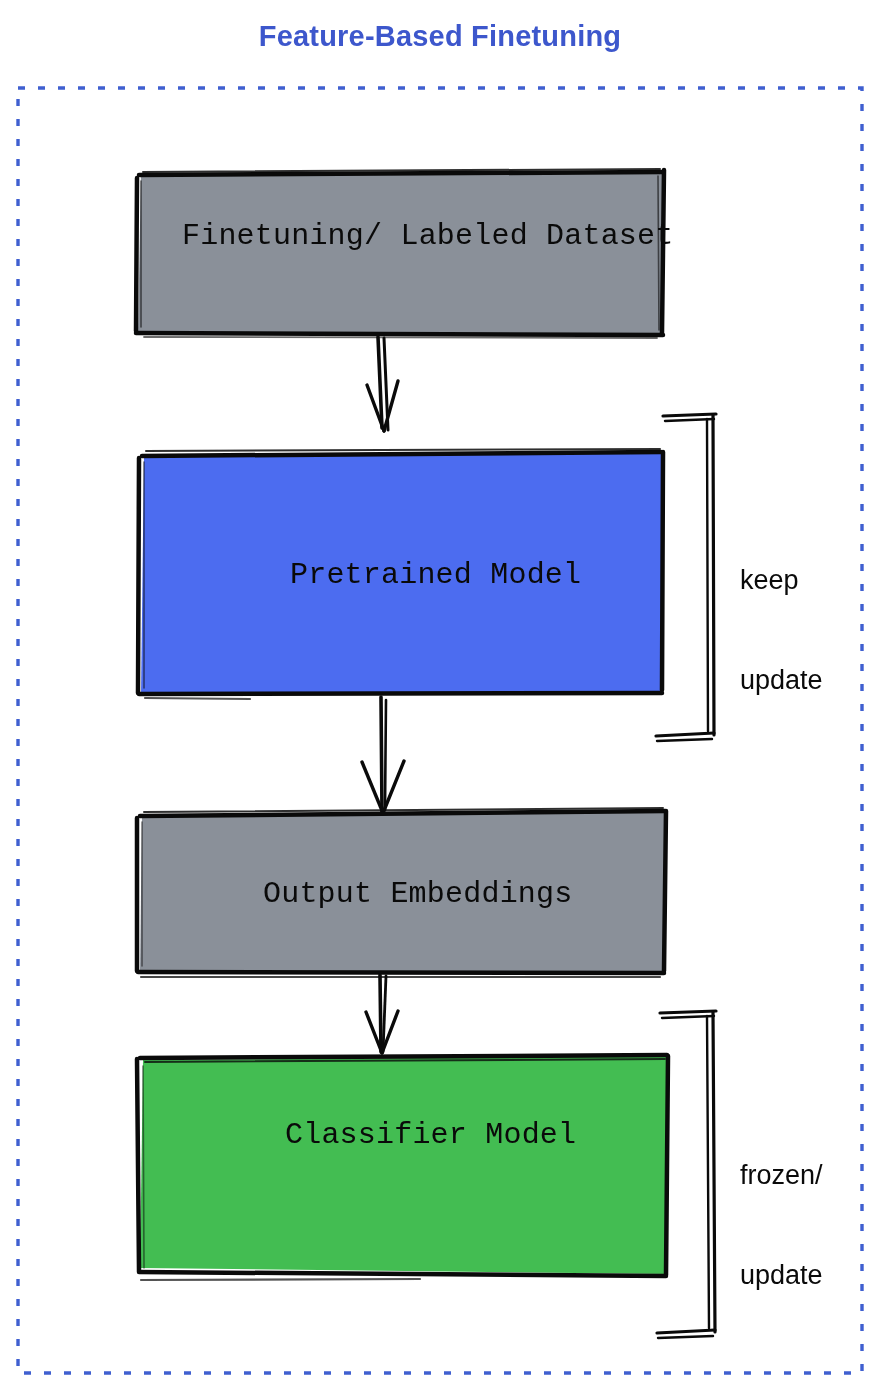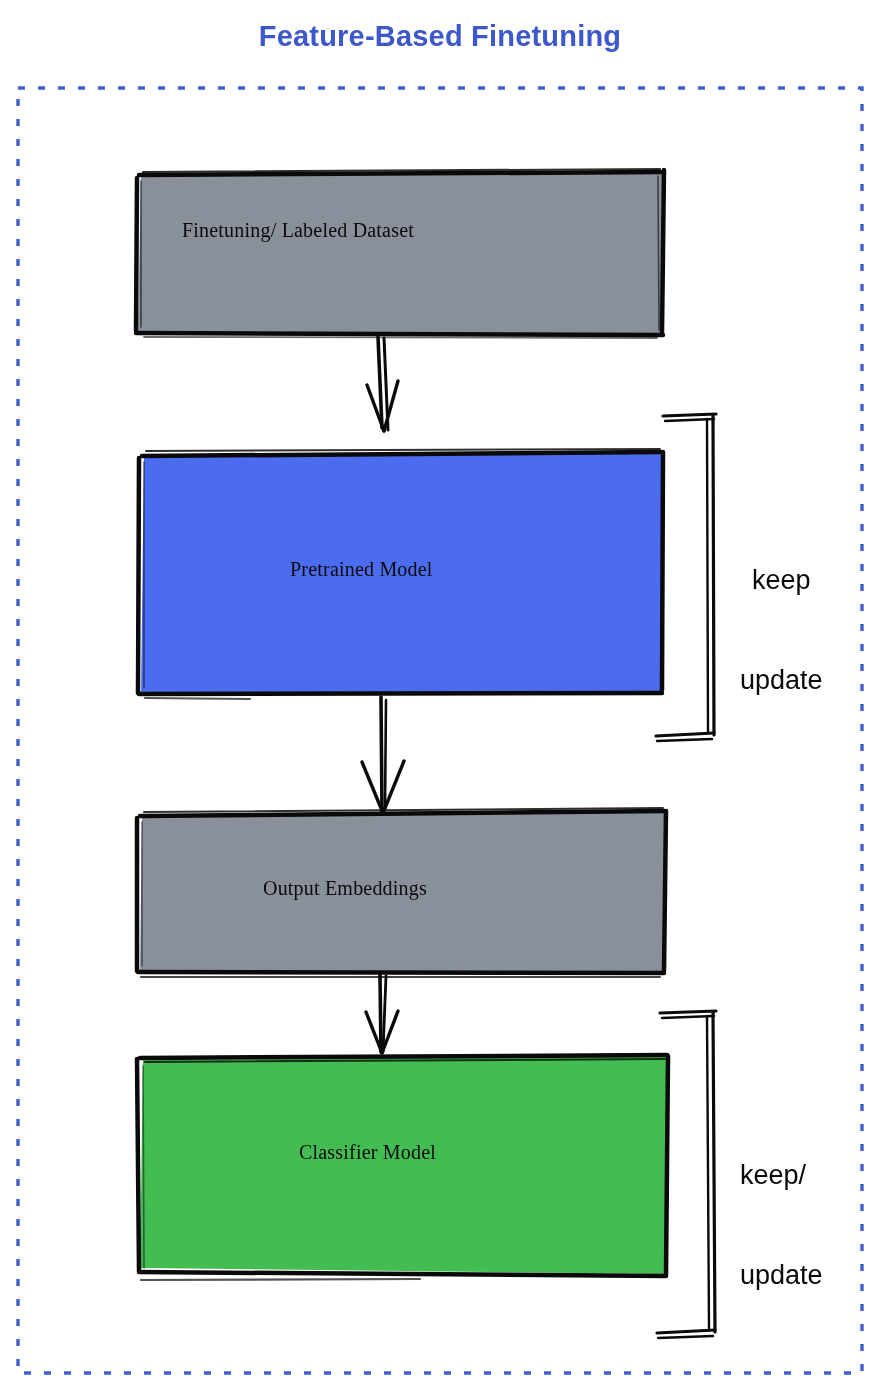--- a/index.html
+++ b/index.html
@@ -34,38 +34,38 @@
     text-align: center;
     font-size: 29px;
     font-weight: 600;
     letter-spacing: 0.2px;
     color: #3d57cc;
     font-family: "Liberation Sans", sans-serif;
   }
   .node-label {
     position: absolute;
     color: #0a0a0a;
-    font-size: 20px;
-    font-family: Liberation Serif, serif;
+    font-size: 30px;
+    font-family: Liberation Mono, monospace;
     white-space: nowrap;
     letter-spacing: 0.2px;
   }
   .bracket-label {
     position: absolute;
     color: #0a0a0a;
     font-size: 27px;
     line-height: 1.24;
     font-family: "Liberation Sans", sans-serif;
     white-space: pre;
   }
   #label-dataset   { left: 182px; top: 219px; }
   #label-pretrained{ left: 290px; top: 558px; }
   #label-output    { left: 263px; top: 877px; }
-  #label-classifier{ left: 285px; top: 1141px; margin-left: 14px; }
-  #label-keep      { left: 740px; top: 497px; text-align: center; }
+  #label-classifier{ left: 285px; top: 1118px; }
+  #label-keep      { left: 740px; top: 497px; }
   #label-train     { left: 740px; top: 1092px; }
 </style>
 </head>
 <body>
 
 <div id="canvas">
 
   <div class="diagram-title">Feature-Based Finetuning</div>
 
   <svg id="sketch" viewBox="0 0 880 1393" xmlns="http://www.w3.org/2000/svg">
@@ -164,17 +164,17 @@
   <div class="node-label" id="label-pretrained">Pretrained Model</div>
 
   <div class="node-label" id="label-classifier">Classifier Model</div>
 
   <div class="bracket-label" id="label-keep">
     <div>keep</div>
     <div>update</div>
   </div>
 
   <div class="bracket-label" id="label-train">
-    <div>keep/</div>
+    <div>frozen/</div>
     <div>update</div>
   </div>
 
 </div>
 
 </body></html>

